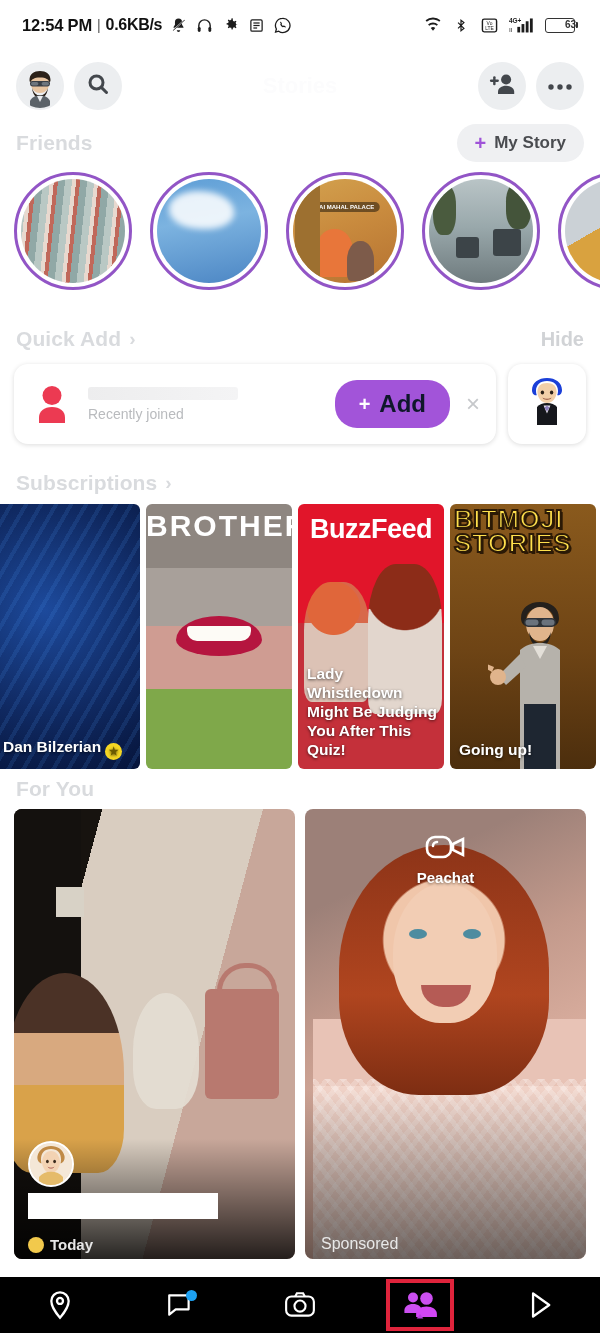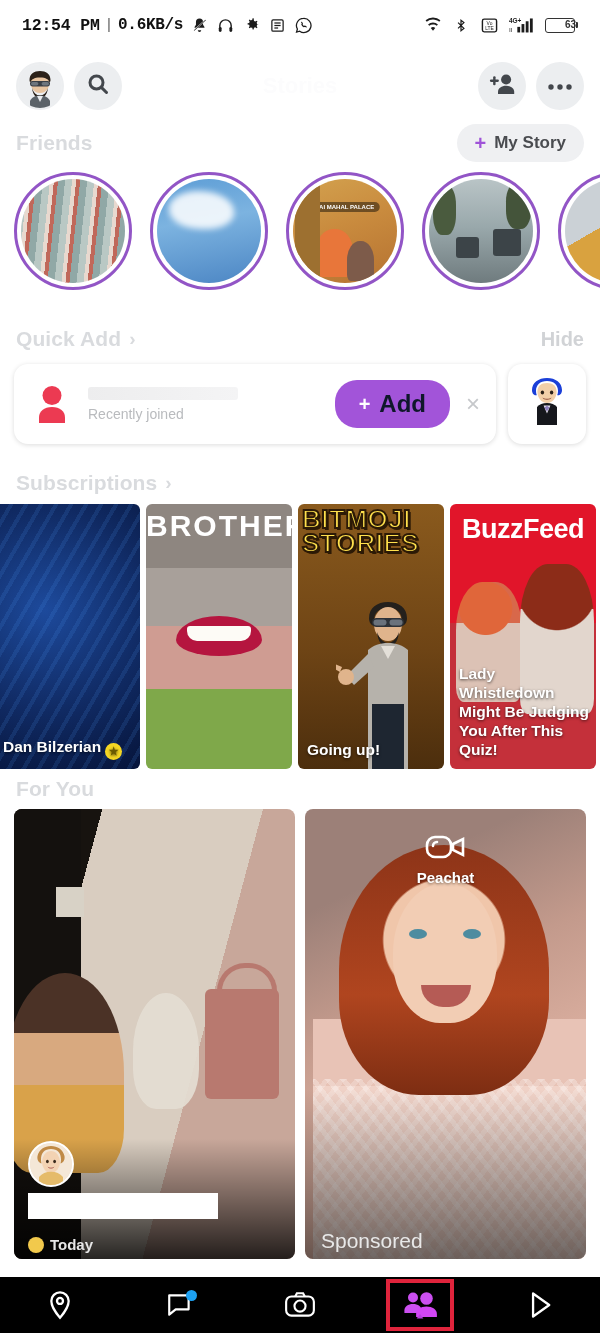--- a/index.html
+++ b/index.html
@@ -4,21 +4,21 @@
 <style>
   * { margin:0; padding:0; box-sizing:border-box; }
   html,body { width:600px; height:1333px; background:#ffffff;
     font-family:"Liberation Sans", sans-serif; overflow:hidden; }
 
   .phone { position:relative; width:600px; height:1333px; background:#fff; overflow:hidden; }
 
   
   .statusbar { height:50px; display:flex; align-items:center;
     justify-content:space-between; padding:0 22px; background:#fff; }
-  .sb-left { display:flex; align-items:center; gap:7px;font-family:Liberation Mono, monospace; }
+  .sb-left { display:flex; align-items:center; gap:7px; }
   .sb-time { font-size:16.5px; font-weight:bold; color:#111; letter-spacing:-0.2px; }
   .sb-sep { font-size:14px; color:#555; margin:0 -2px; }
   .sb-rate { font-size:16px; font-weight:bold; color:#111; letter-spacing:-0.3px; }
   .sb-ic { display:inline-flex; align-items:center; justify-content:center;
     width:19px; height:19px; color:#1c1c1c; }
   .sb-ic svg { display:block; }
   .sb-right { display:flex; align-items:center; gap:9px; }
   .batt { display:flex; align-items:center; }
   .batt-body { width:30px; height:15px; border:1.8px solid #333; border-radius:3px;
     display:flex; align-items:center; justify-content:center; }
@@ -166,21 +166,21 @@
     background:repeating-linear-gradient(52deg,rgba(255,255,255,.26) 0 5px,transparent 5px 12px),
       repeating-linear-gradient(-52deg,rgba(255,255,255,.2) 0 5px,transparent 5px 12px); }
   .fy2-logo { position:absolute; top:22px; left:0; right:0; text-align:center; color:#fff; }
   .fy2-logo-lbl { font-size:15px; font-weight:bold; margin-top:2px;
     text-shadow:0 1px 3px rgba(0,0,0,.5); }
   .fy2-shade { position:absolute; left:0; right:0; bottom:0; height:170px;
     background:linear-gradient(transparent,rgba(0,0,0,.55)); }
   .fy2-title { position:absolute; left:16px; bottom:32px; color:#fff;
     font-size:24px; font-weight:bold; text-shadow:0 1px 4px rgba(0,0,0,.6); }
   .fy2-sponsored { position:absolute; left:16px; bottom:6px; color:#e8e8e8;
-    font-size:21px; }
+    font-size:16px; }
 
   
   .navbar { position:absolute; left:0; right:0; bottom:0; height:56px; background:#000;
     display:flex; align-items:center; }
   .nav-item { flex:1; display:flex; align-items:center; justify-content:center;
     position:relative; height:100%; }
   .nav-item svg { display:block; }
   .nav-badge { position:absolute; width:11px; height:11px; border-radius:50%;
     background:#1da1f2; top:13px; margin-left:22px; }
   .nav-sel { position:relative; }
@@ -408,47 +408,47 @@
     <div class="sub-tile t-dan">
       <div class="sub-cap">
         <span>Dan Bilzerian</span><span class="star-badge">★</span>
       </div>
     </div>
 
     <div class="sub-tile t-brother">
       <div class="brother-word">BROTHER</div>
       <div class="brother-lips"></div>
       <div class="brother-teeth"></div>
+    </div>
+
+    <div class="sub-tile t-buzz">
+      <div class="buzz-word">BuzzFeed</div>
+      <div class="buzz-fig"></div>
+      <div class="buzz-fig2"></div>
+      <div class="sub-cap">Lady Whistledown Might Be Judging You After This Quiz!</div>
     </div>
 
     <div class="sub-tile t-bitmoji">
       <div class="bm-title">BITMOJI STORIES</div>
       <svg style="position:absolute;right:-12px;bottom:0" width="120" height="185" viewBox="0 0 120 185">
         <path d="M52 24c-9 0-14 5-14 13 0 2 .4 3.8 1 5.2-4-.5-6-4-6-8C33 24 41 18 52 18s19 6 19 16.2c0 4-2 7.5-6 8 .6-1.4 1-3.2 1-5.2 0-8-5-13-14-13z" fill="#24201c"></path>
         <ellipse cx="52" cy="40" rx="14" ry="17" fill="#e0b48c"></ellipse>
         <rect x="36" y="34" width="32" height="9" rx="4.5" fill="#2e3238"></rect>
         <rect x="37.5" y="35.5" width="13" height="6" rx="3" fill="#6a727c"></rect>
         <rect x="53.5" y="35.5" width="13" height="6" rx="3" fill="#6a727c"></rect>
         <path d="M41 48c2.5 7 7 11 11 11s8.5-4 11-11c-1 11-6 15-11 15s-10-4-11-15z" fill="#24201c"></path>
         <path d="M32 66c5-4.5 12-7 20-7s15 2.5 20 7v119H32z" fill="#b6b2ab"></path>
         <path d="M45 62h14l-7 13z" fill="#e3dfd8"></path>
         <path d="M36 120h32v65H36z" fill="#1e2631"></path>
         <path d="M32 70l-22 22 8 9 20-18z" fill="#b6b2ab"></path>
         <circle cx="10" cy="93" r="8" fill="#e0b48c"></circle>
         <path d="M4 88l-9-5 1-4 10 4z" fill="#e0b48c"></path>
       </svg>
       <div class="sub-cap">Going up!</div>
     </div>
-
-    <div class="sub-tile t-buzz">
-      <div class="buzz-word">BuzzFeed</div>
-      <div class="buzz-fig"></div>
-      <div class="buzz-fig2"></div>
-      <div class="sub-cap">Lady Whistledown Might Be Judging You After This Quiz!</div>
-    </div>
   </div>
 
   <div class="sec-row" style="height:40px">
     <span class="sec-title">For You</span>
   </div>
 
   <div class="fy-row">
     <div class="fy-card fy1">
       <div class="fy1-door"></div>
       <div class="fy1-frame"></div>

